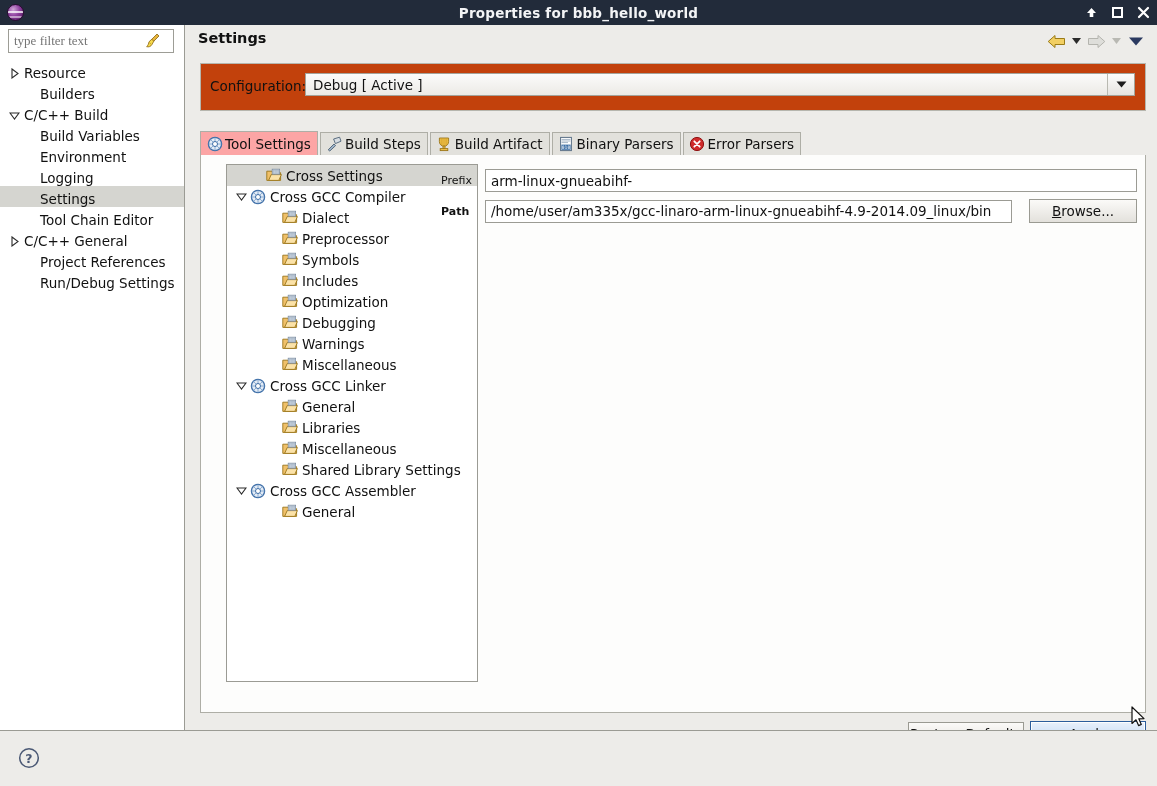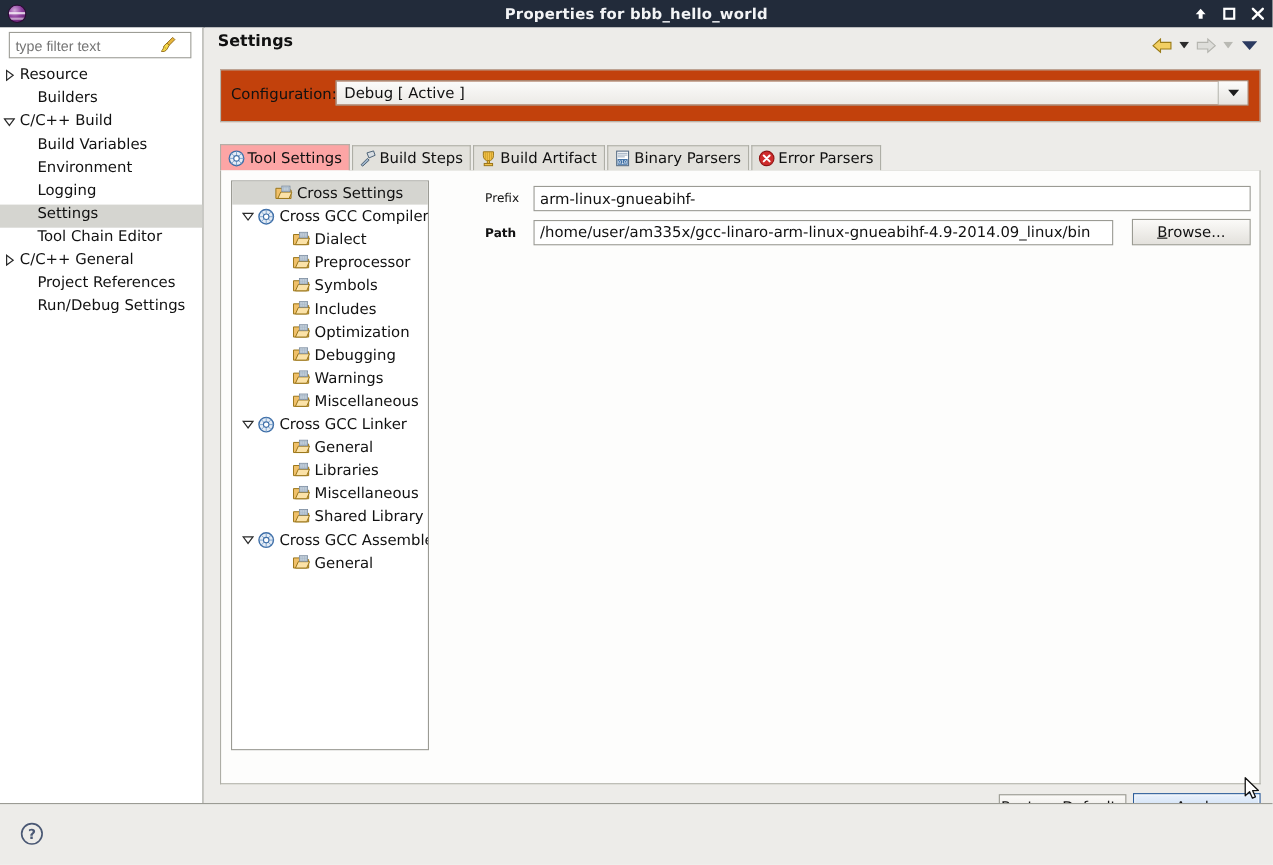--- a/index.html
+++ b/index.html
@@ -72,35 +72,35 @@
   }
   .filterbox {
     position: absolute; left: 8px; top: 4px;
     width: 166px; height: 24px;
     background: #fff;
     border: 1px solid #9d9d96;
     display: flex; align-items: center;
   }
   .filterbox input {
     border: 0; outline: none; background: transparent;
-    font-family: Liberation Sans, sans-serif;
+    font-family: Liberation Serif, serif;
     font-size: 13px; color: #111;
     padding: 0 4px 0 5px; width: 132px; height: 20px;
   }
   .broom-icon { width: 22px; height: 20px; position: relative; }
   .broom-icon svg { position: absolute; left: 1px; top: 1px; }
 
   .tree {
     position: absolute; left: 0; top: 33px; right: 0;
     padding-top: 2px;
   }
   .tree-row {
     height: 21px;
-    display: flex; align-items: flex-start;
-    padding-left: 0;
+    display: flex; align-items: flex-end;
+    padding-left: 6px;
     font-size: 13.5px;
     color: #111;
     white-space: nowrap;
   }
   .tree-row.sel { background: #d5d5d0; }
   .tw {
     width: 16px; min-width: 16px; height: 16px;
     display: flex; align-items: center; justify-content: center;
     color: #222;
   }
@@ -189,22 +189,22 @@
 
   
   .tabpage {
     position: absolute; left: 14px; top: 130px;
     width: 946px; height: 558px;
     background: #fdfdfc;
     border: 1px solid #aeaea6;
     border-top: none;
   }
   .tool-tree {
-    position: absolute; left: 9px; top: 9px;
-    width: 180px; height: 518px;
+    position: absolute; left: 25px; top: 9px;
+    width: 252px; height: 518px;
     background: #ffffff;
     border: 1px solid #9b9b94;
     overflow: hidden;
   }
   .tt-row {
     height: 21px; display: flex; align-items: center;
     font-size: 13.5px; color: #111; white-space: nowrap;
     padding-left: 4px;
   }
   .tt-row.sel { background: #d5d5d0; }

